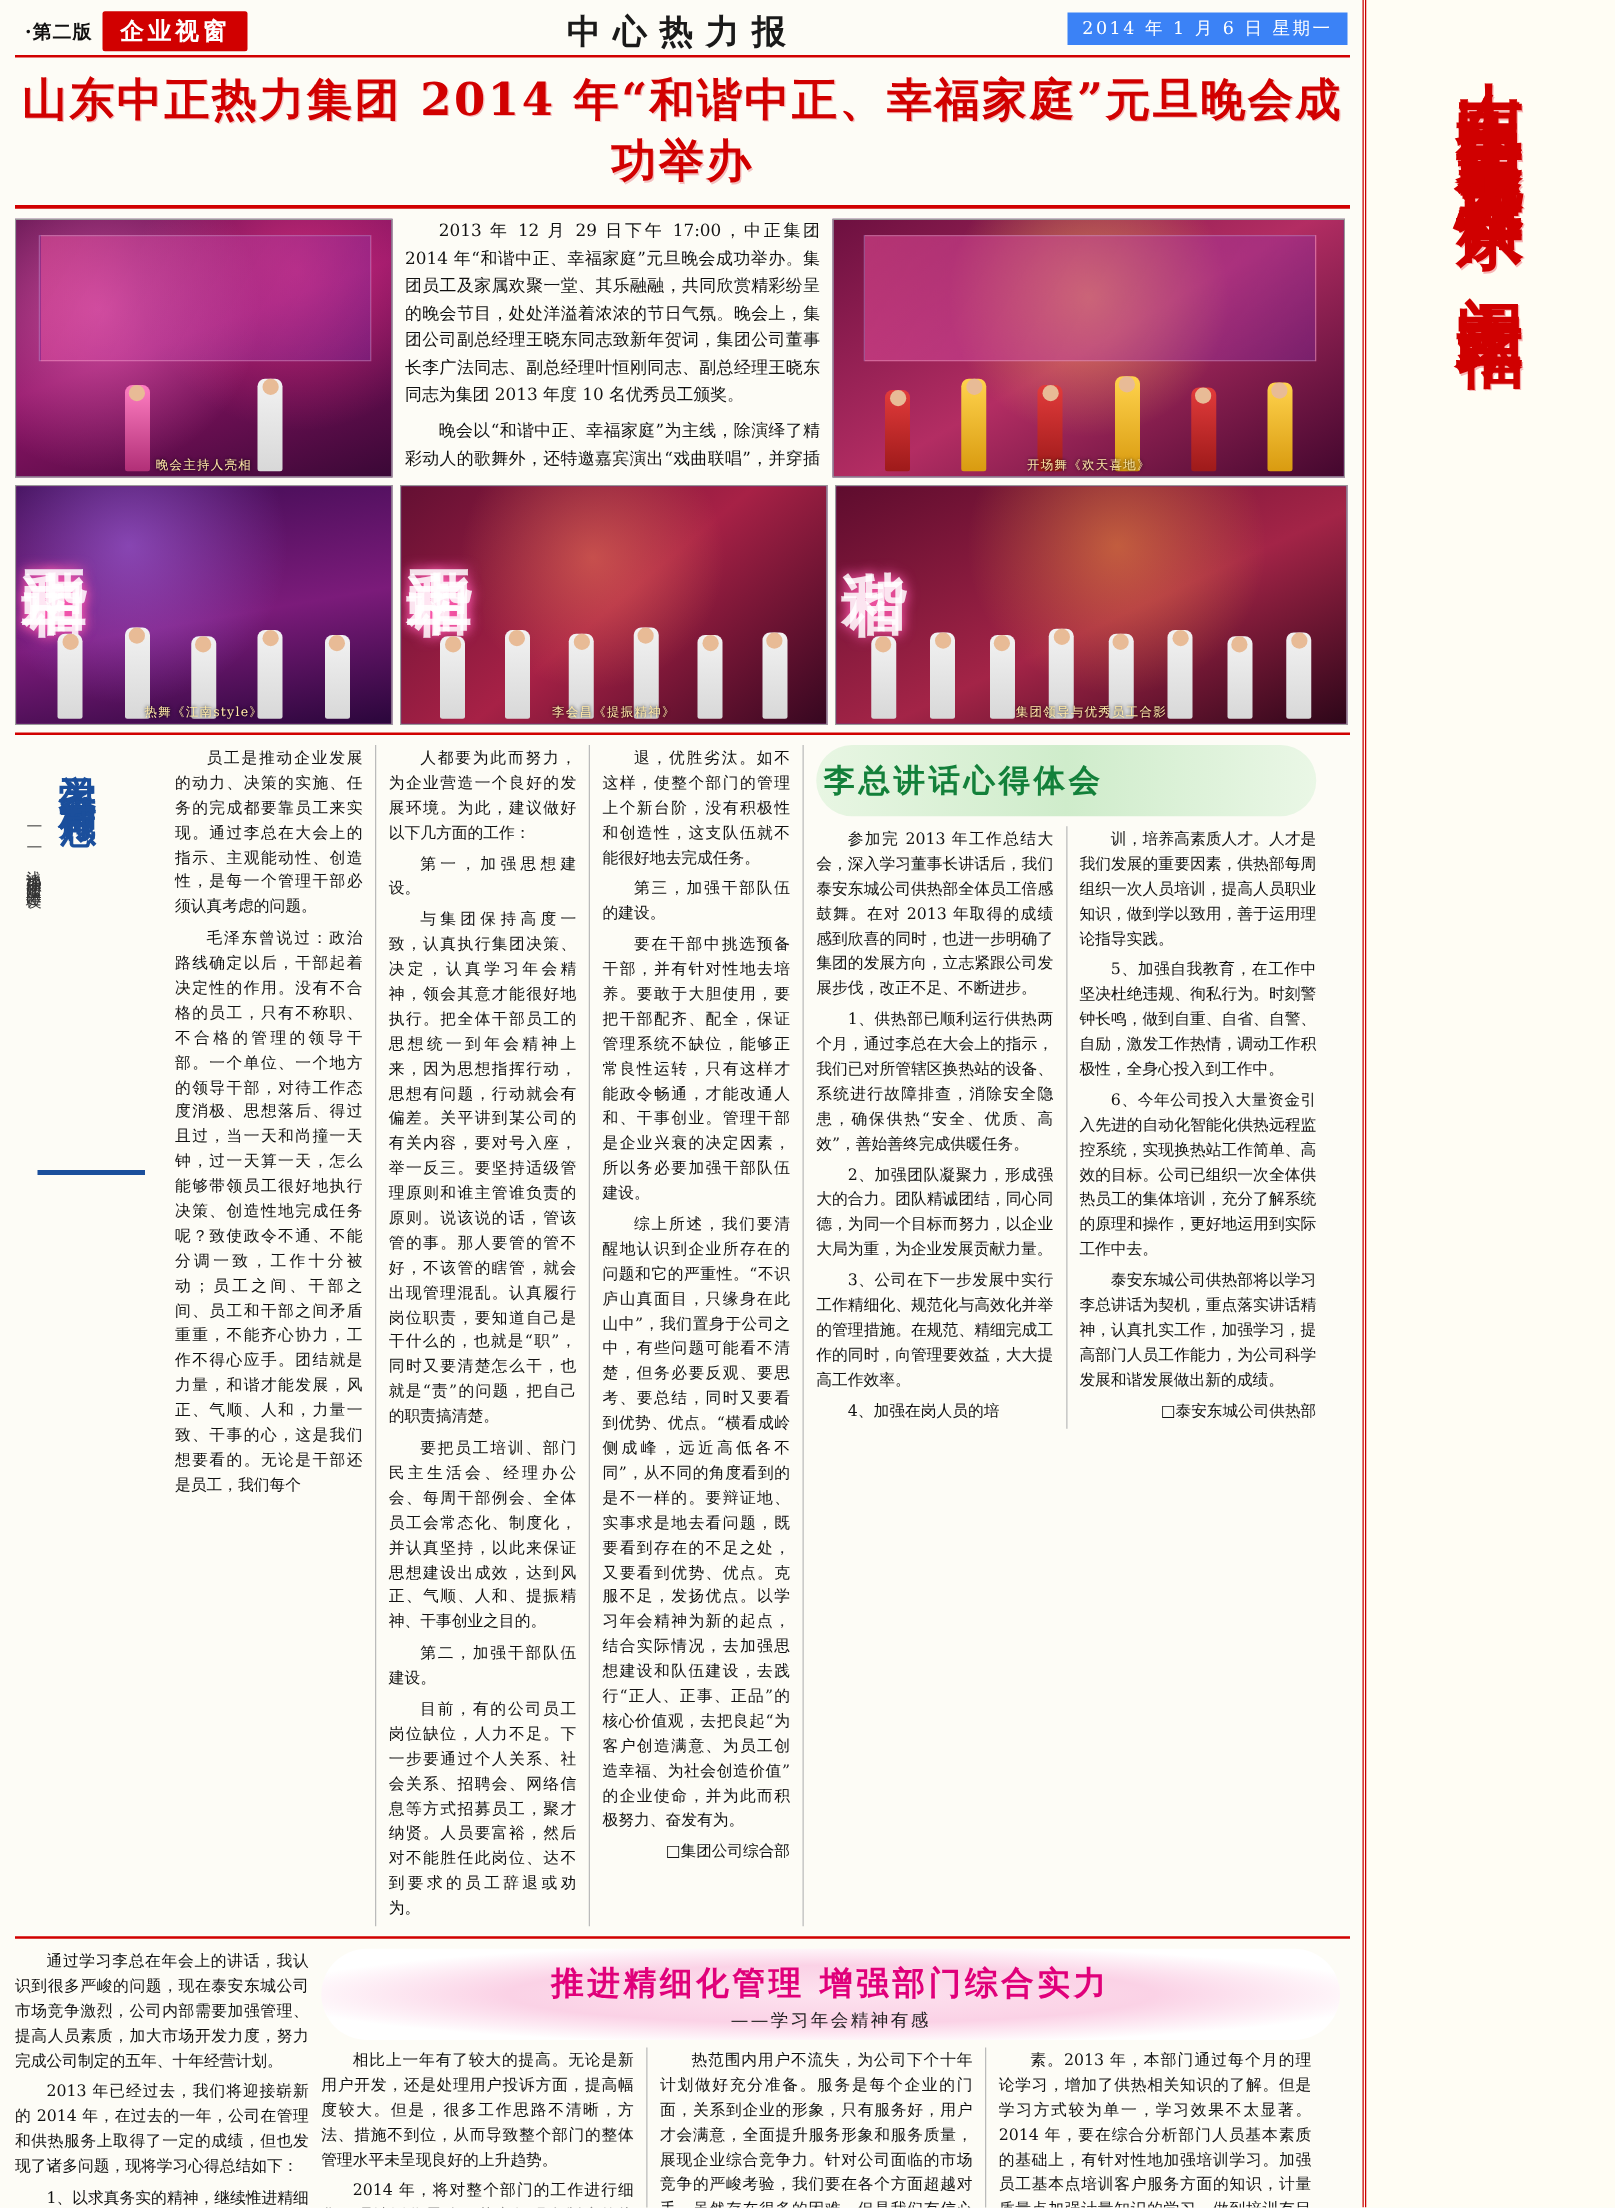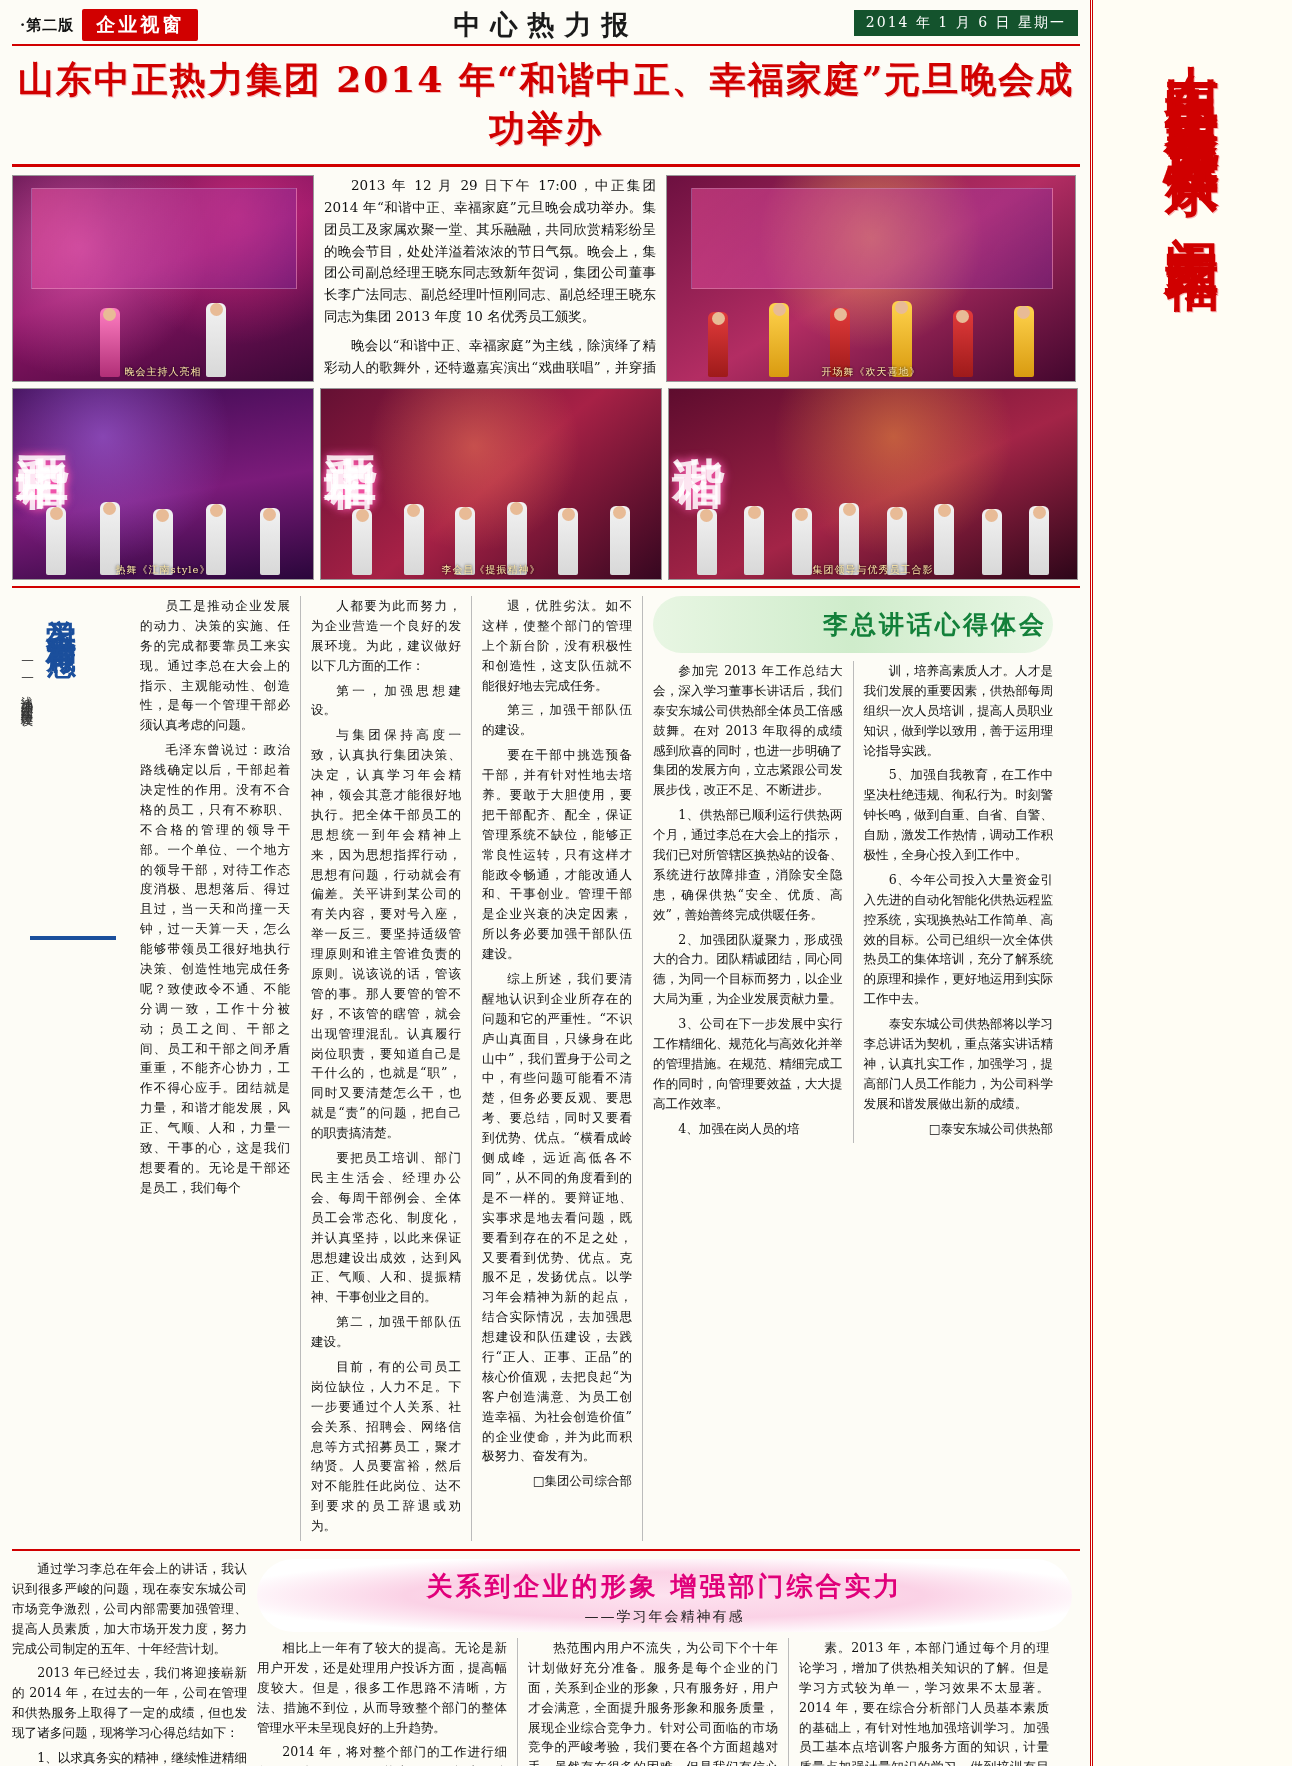--- a/index.html
+++ b/index.html
@@ -44,21 +44,21 @@
   .section-tag{
     background:#d10000;color:#fff;font-weight:bold;font-size:19px;
     padding:3px 14px;letter-spacing:3px;border-radius:2px;margin-right:10px;
   }
   .paper-name{
     position:absolute;left:50%;transform:translateX(-50%);
     font-size:27px;font-weight:bold;letter-spacing:10px;color:#1a1a1a;
     font-family:"DejaVu Serif","Liberation Serif",serif;
   }
   .date-box{
-    position:absolute;right:2px;top:4px;background:#14532d;color:#fff;
+    position:absolute;right:2px;top:4px;background:#3b82f6;color:#fff;
     font-size:14px;padding:4px 12px;letter-spacing:2px;
   }
 
   
   .headline{
     text-align:center;color:#d10000;font-weight:bold;
     font-size:36px;letter-spacing:2px;margin:10px 0 10px;
     text-shadow:1px 1px 0 #f2c1c1;
   }
   .rule-red{height:3px;background:#d10000;margin:0 0 8px;}
@@ -139,21 +139,21 @@
     writing-mode:vertical-rl;text-orientation:upright;
     font-size:12.5px;color:#333;letter-spacing:2px;
     position:absolute;left:6px;top:56px;height:250px;
   }
   .vtitle-underline{
     position:absolute;left:18px;top:340px;width:86px;height:4px;background:#1b4f9c;
   }
 
   .mid-head{
     background:linear-gradient(90deg,#e8f6e3,#cfeccb 50%,#eaf7e6);
-    border-radius:34px;text-align:right;padding:12px 6px;margin-bottom:8px;
+    border-radius:34px;text-align:left;padding:12px 6px;margin-bottom:8px;
   }
   .mid-head h3{margin:0;font-size:25px;color:#13803a;font-weight:bold;letter-spacing:3px;}
 
   .colnote{margin-top:6px;text-align:right;font-size:12.5px;}
 
   
   .bottom{margin-top:8px;border-top:2px solid #d10000;padding-top:8px;display:flex;gap:10px;}
   .banner-title{
     background:radial-gradient(ellipse at center,#fde2ef 0%,#fbd2e6 45%,#ffffff 78%);
     border-radius:40px;text-align:center;padding:10px 8px 6px;margin-bottom:6px;
@@ -377,21 +377,21 @@
     <div class="bottom">
       <div class="col" style="width:235px">
         <p>通过学习李总在年会上的讲话，我认识到很多严峻的问题，现在泰安东城公司市场竞争激烈，公司内部需要加强管理、提高人员素质，加大市场开发力度，努力完成公司制定的五年、十年经营计划。</p>
         <p>2013 年已经过去，我们将迎接崭新的 2014 年，在过去的一年，公司在管理和供热服务上取得了一定的成绩，但也发现了诸多问题，现将学习心得总结如下：</p>
         <p>1、以求真务实的精神，继续惟进精细管理，向管理要效益，以改革创新的精神，建立干部部门的适应的管理制度。</p>
 
       </div>
 
       <div style="width:815px">
         <div class="banner-title">
-          <h3>关系到企业的形象  增强部门综合实力</h3>
+          <h3>推进精细化管理  增强部门综合实力</h3>
           <div class="sub">——学习年会精神有感</div>
         </div>
         <div style="display:flex;gap:10px;">
           <div class="col" style="width:250px">
             <p>相比上一年有了较大的提高。无论是新用户开发，还是处理用户投诉方面，提高幅度较大。但是，很多工作思路不清晰，方法、措施不到位，从而导致整个部门的整体管理水平未呈现良好的上升趋势。</p>
             <p>2014 年，将对整个部门的工作进行细化，理清工作思路，落实好现有制度的执行，并进一步进行完善。各项工作做精、做细、做到位。同时，不断进行学习，努力实现管理创新，使整个部门的管理上个新台阶。</p>
 
           </div>
           <div class="vrule"></div>
           <div class="col" style="width:250px">

